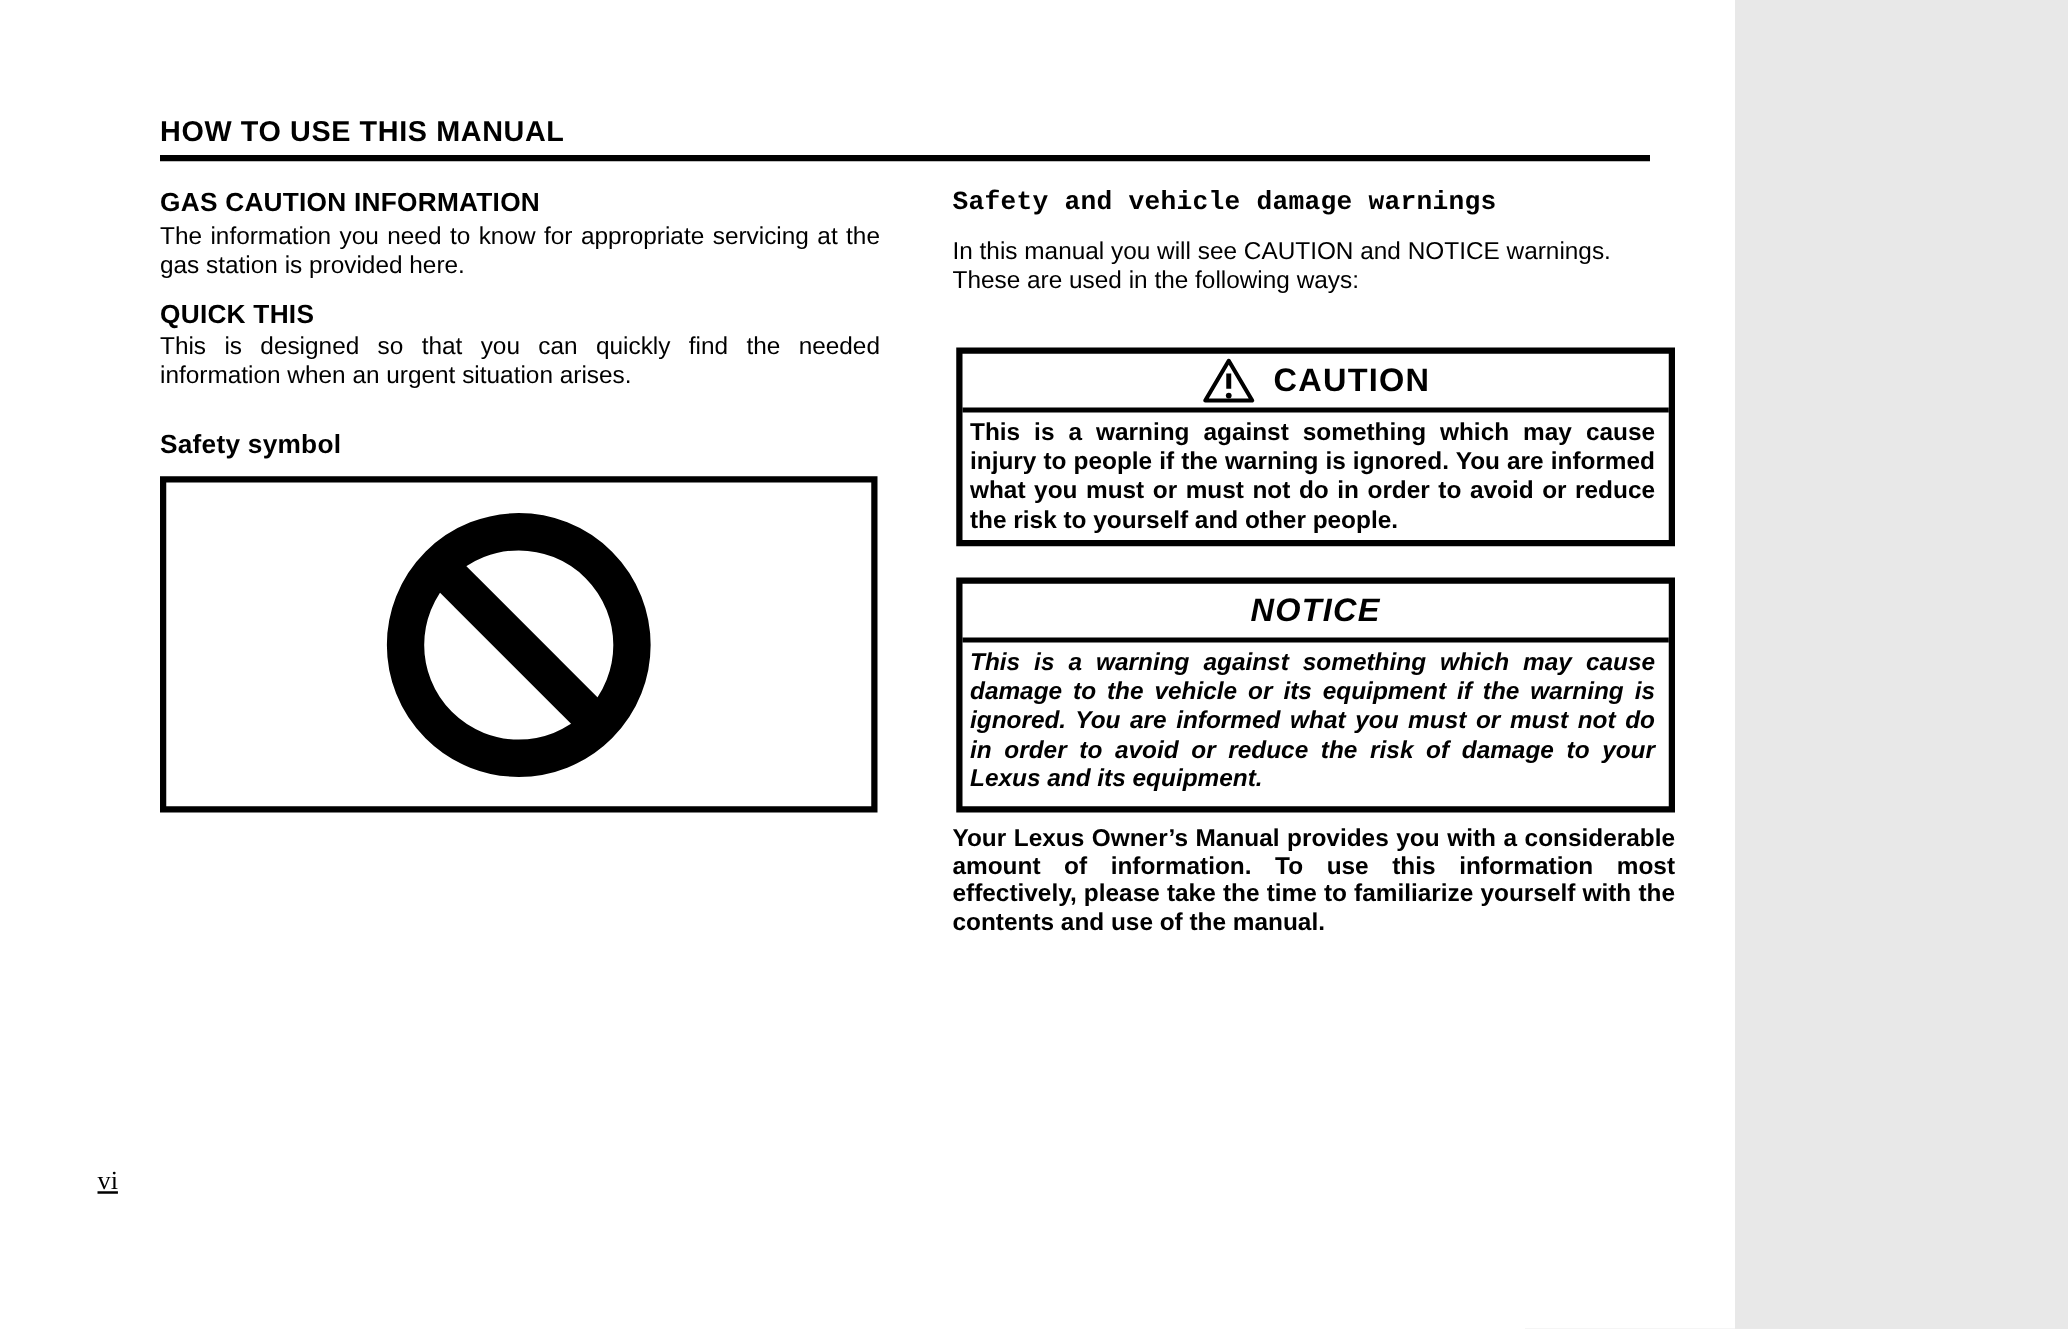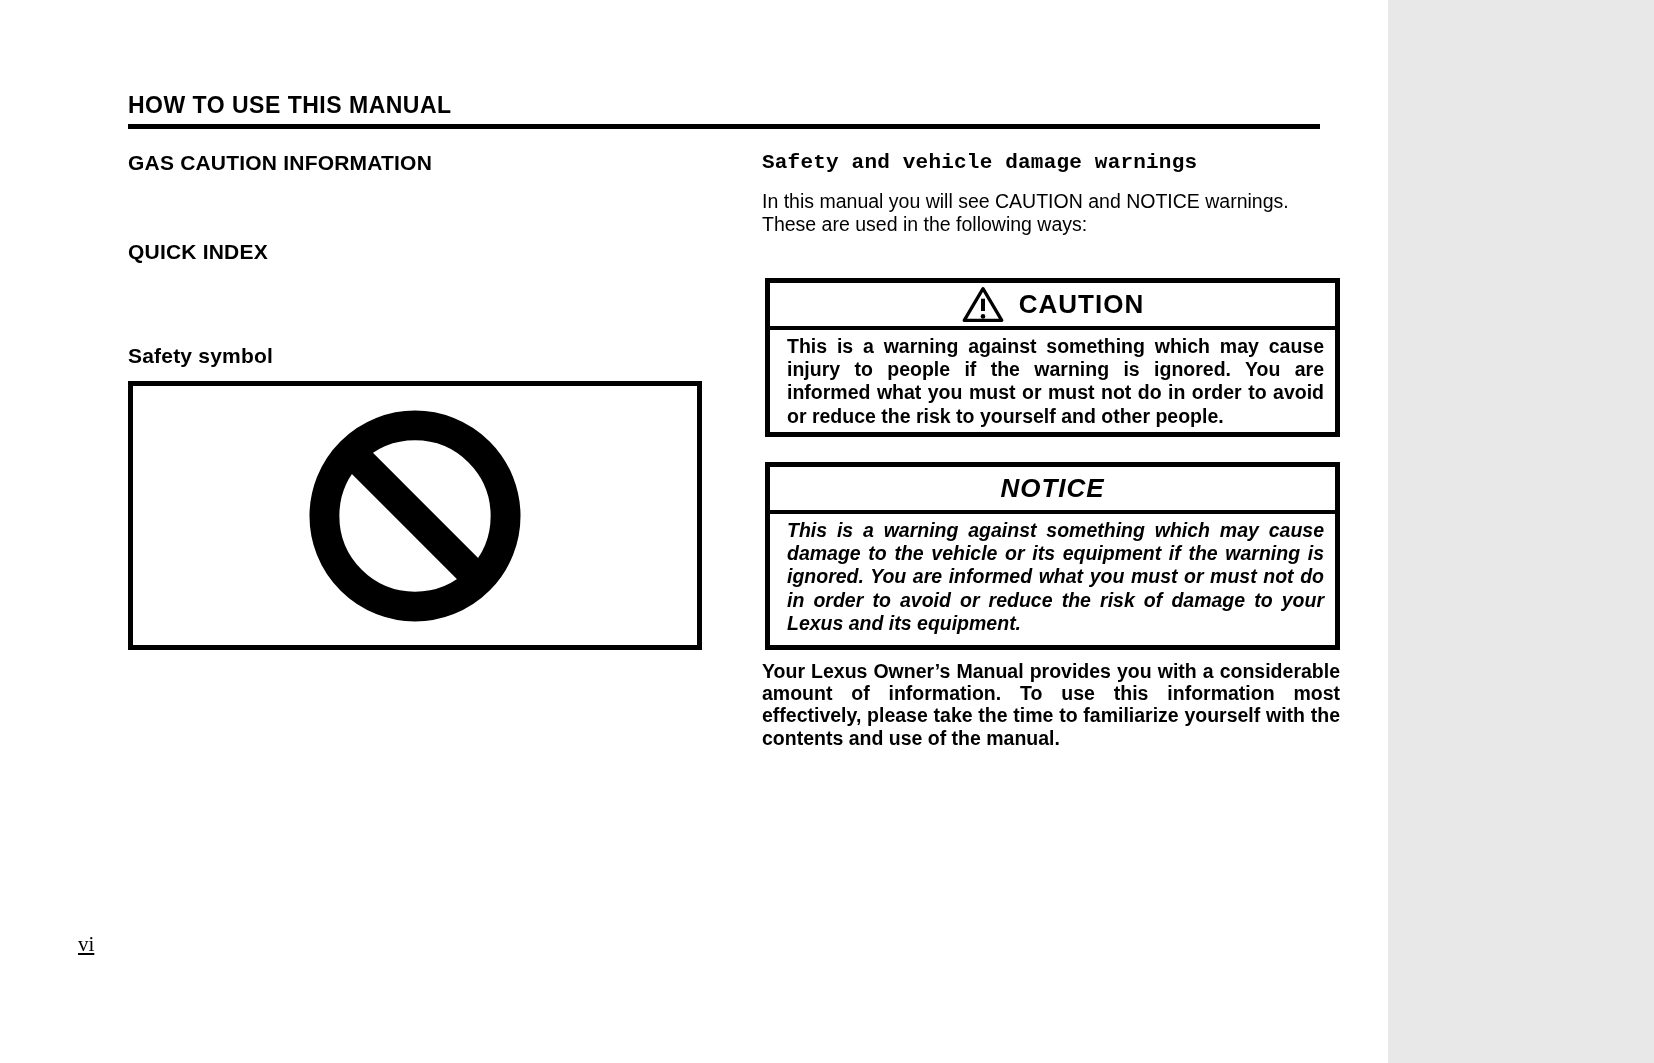--- a/index.html
+++ b/index.html
@@ -46,21 +46,21 @@
   .caution-box{left:765px;top:278px;width:565px;height:149px;}
   .notice-box{left:765px;top:462px;width:565px;height:178px;}
   .warn-box-header{
     display:flex;align-items:center;justify-content:center;
     border-bottom:4px solid #000;
     font-weight:bold;
   }
   .caution-header{height:43px;font-size:26px;letter-spacing:1px;gap:14px;}
   .notice-header{height:43px;font-size:26px;font-style:italic;letter-spacing:1px;}
   .warn-box-body{
-    padding:5px 11px 0 17px;
+    padding:5px 11px 0 6px;
     font-weight:bold;
     font-size:19.5px;line-height:23.2px;text-align:justify;
   }
   .notice-body{font-style:italic;}
   .closing{
     left:762px;top:660px;width:578px;
     font-weight:bold;font-size:19.5px;line-height:22.2px;text-align:justify;
   }
   .page-number{
     left:78px;top:932px;
@@ -71,22 +71,24 @@
 </style>
 </head>
 <body>
 
 <div class="page">
 
   <div class="abs page-title">HOW TO USE THIS MANUAL</div>
   <div class="abs title-rule"></div>
 
   <div class="abs sec-heading gas-heading">GAS CAUTION INFORMATION</div>
+  <div class="abs body-text gas-body">The information you need to know for appropriate servicing at the gas station is provided here.</div>
 
-  <div class="abs sec-heading quick-heading">QUICK INDEX</div>
+  <div class="abs sec-heading quick-heading">QUICK THIS</div>
+  <div class="abs body-text quick-body">This is designed so that you can quickly find the needed information when an urgent situation arises.</div>
 
   <div class="abs sec-heading safety-heading">Safety symbol</div>
 
   <div class="abs safety-box">
     <span class="prohibition">
       <svg width="212" height="212" viewBox="0 0 220 220" aria-hidden="true">
         <circle cx="110" cy="110" r="94" fill="none" stroke="#000" stroke-width="31"></circle>
         <line x1="44" y1="44" x2="176" y2="176" stroke="#000" stroke-width="31"></line>
       </svg>
     </span>

